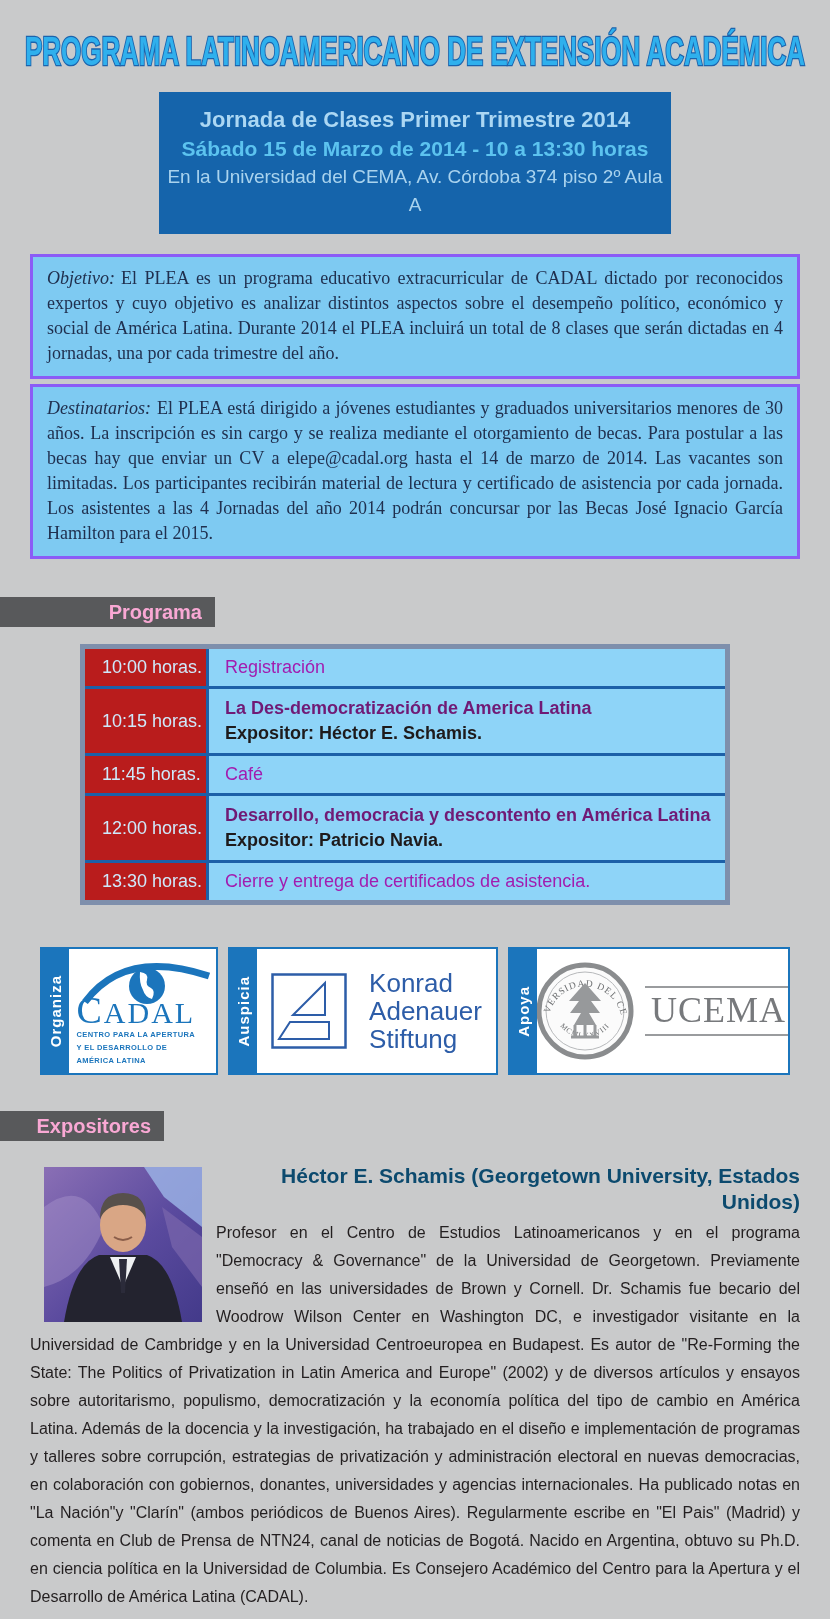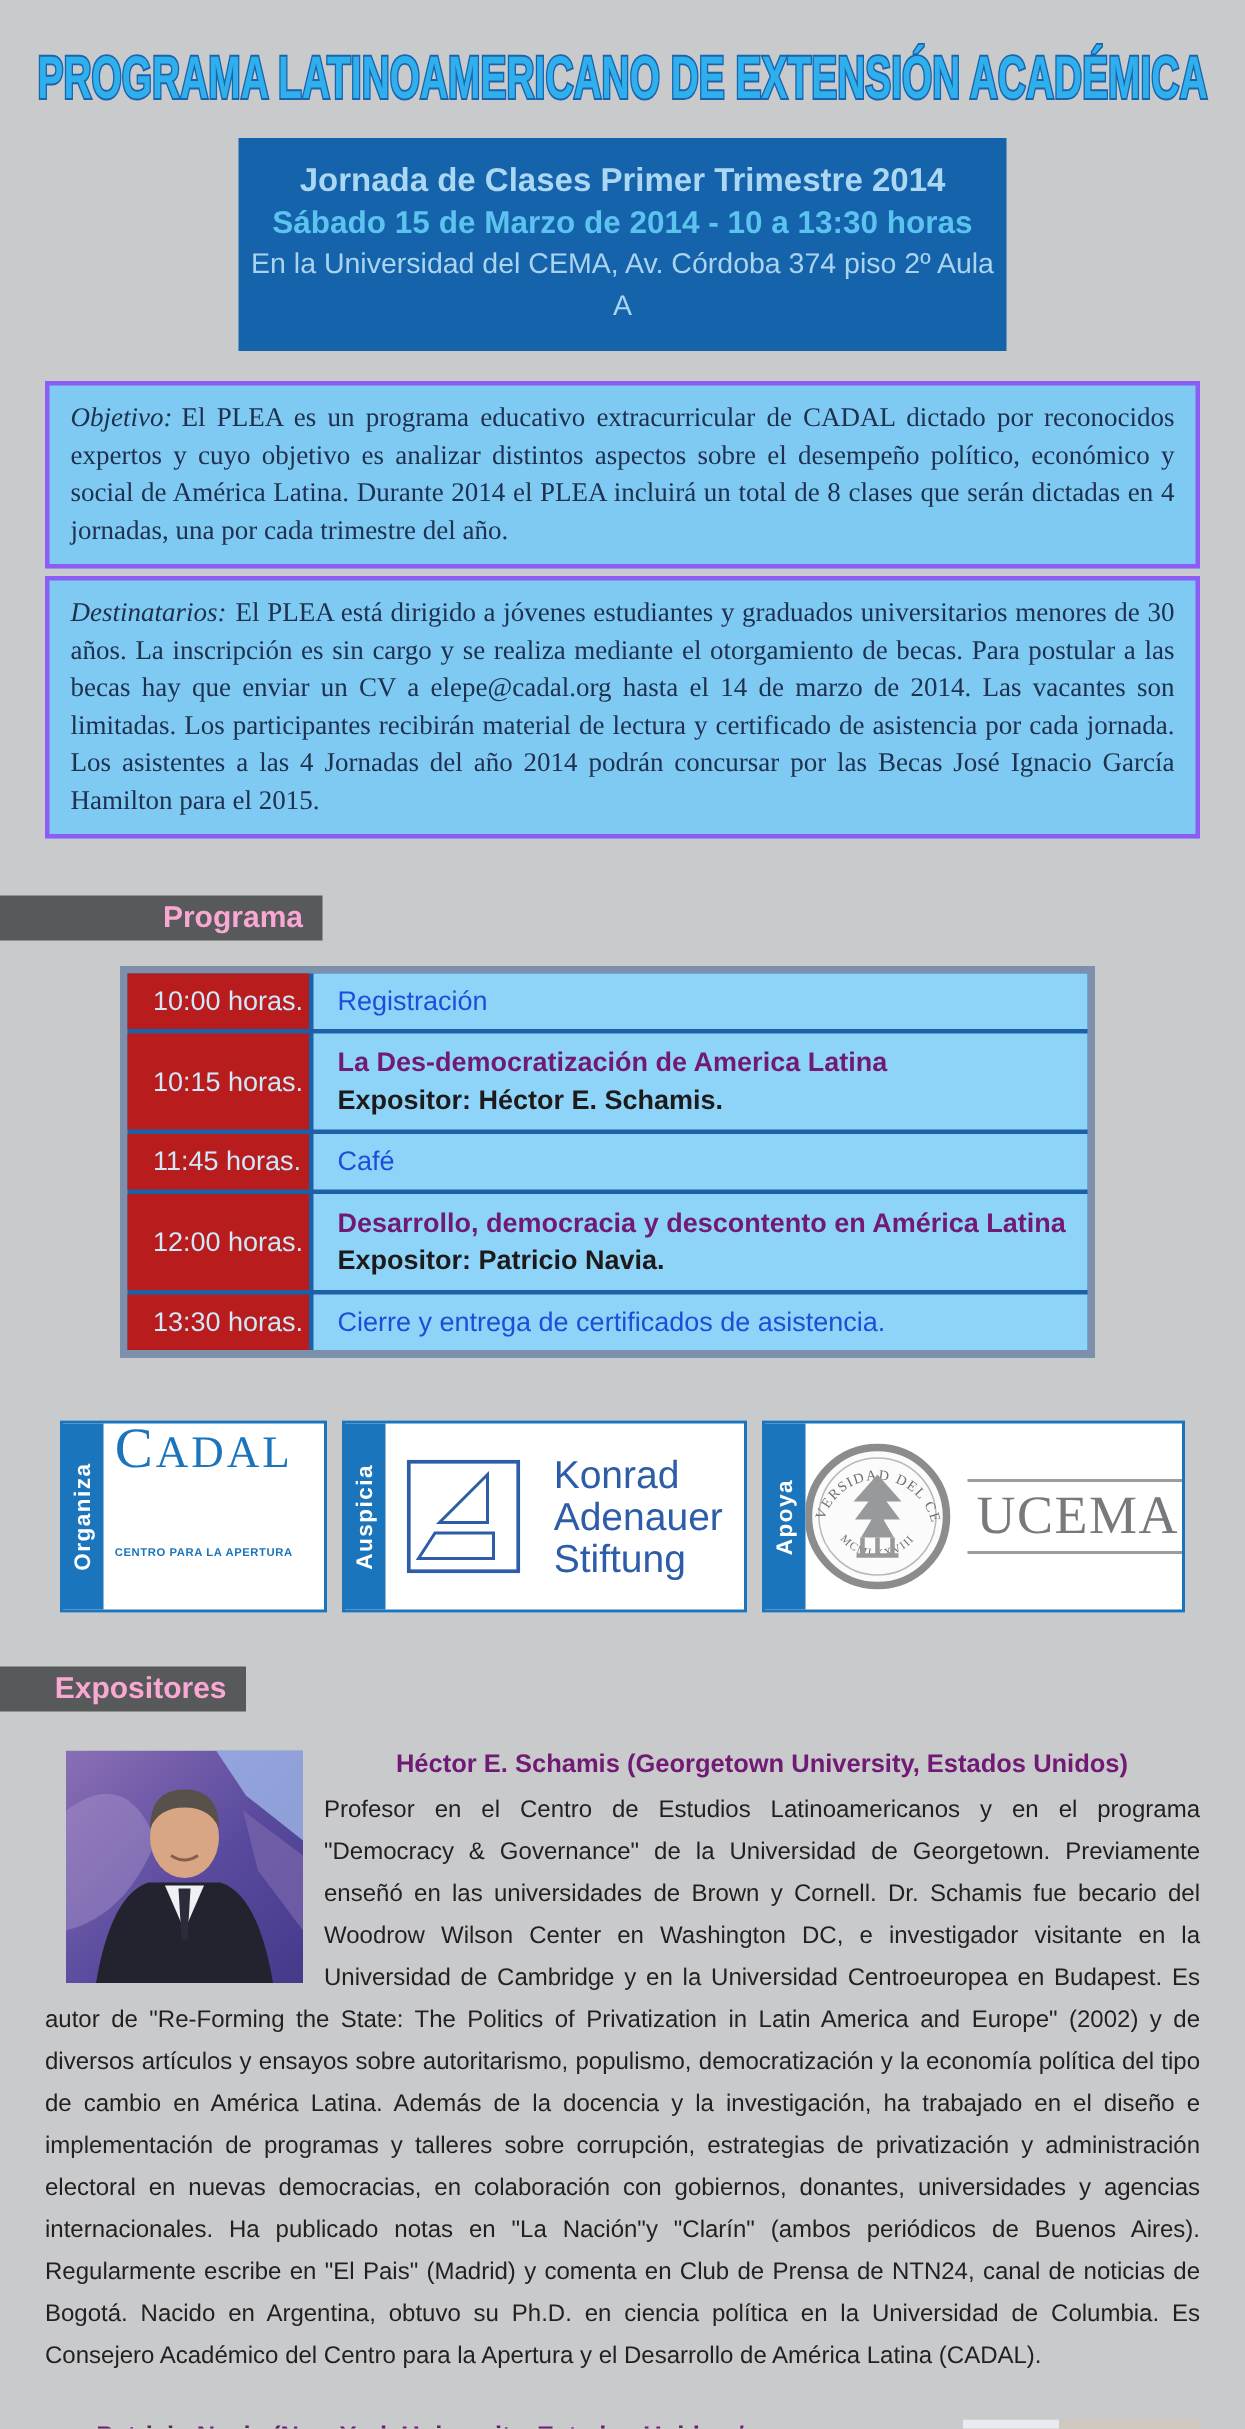--- a/index.html
+++ b/index.html
@@ -59,21 +59,21 @@
     background:#b91c1c;color:#cfe9fb;
     font-size:18px;display:flex;align-items:center;
     padding-left:17px;box-sizing:content-box;
   }
   .content-cell{
     flex:1;background:#8ed4f8;margin-left:3px;
     padding:7px 8px 7px 16px;
   }
   .prog-row.simple .content-cell{min-height:23px;display:flex;align-items:center;}
   .prog-row.detail .content-cell{min-height:44px;display:flex;flex-direction:column;justify-content:center;}
-  .session-plain{color:#1d4ed8;font-size:18px;}
+  .session-plain{color:#a21caf;font-size:18px;}
   .session-title{color:#701a75;font-size:18px;font-weight:bold;line-height:25px;}
   .session-speaker{color:#1e1a1b;font-size:18px;font-weight:bold;line-height:25px;}
   .session-speaker:empty{display:none;}
   
   .logos-strip{
     margin:42px 40px 0;height:128px;
     display:flex;gap:10px;
   }
   .logo-box{
     background:#ffffff;border:2px solid #1b75bc;
@@ -84,41 +84,41 @@
   .logo-box.ucema-box{width:282px;flex:1;}
   .vbar{
     width:27px;flex:0 0 27px;background:#1b75bc;
     display:flex;align-items:center;justify-content:center;
   }
   .vbar span{
     writing-mode:vertical-rl;transform:rotate(180deg);
     color:#ffffff;font-weight:bold;font-size:15px;letter-spacing:1px;
   }
   .logo-area{flex:1;display:flex;align-items:center;justify-content:center;overflow:hidden;}
-  .cadal-logo{display:flex;flex-direction:column;align-items:flex-start;padding-left:6px;gap:44px;}
+  .cadal-logo{display:flex;flex-direction:column;align-items:flex-start;padding-left:6px;}
   .cadal-word{
     font-family:"Liberation Serif","DejaVu Serif",serif;
     color:#1b75bc;font-size:30px;line-height:28px;letter-spacing:2px;margin-top:-14px;
   }
   .cadal-word::first-letter{font-size:38px;}
   .cadal-sub{color:#1b75bc;font-size:7.5px;font-weight:bold;letter-spacing:.4px;line-height:10px;margin-top:3px;}
   .kas-logo{display:flex;align-items:center;gap:22px;}
   .kas-text div{color:#2d5da8;font-size:26px;line-height:28px;}
   .ucema-logo{display:flex;align-items:center;gap:8px;}
   .ucema-word{
     font-family:"Liberation Serif","DejaVu Serif",serif;
     color:#77797c;font-size:36px;letter-spacing:1px;
     border-top:2px solid #9a9c9e;border-bottom:2px solid #9a9c9e;
     padding:2px 6px 4px;line-height:40px;
   }
   
   .speakers{margin:22px 30px 0;}
   .speaker{text-align:justify;font-size:16px;line-height:28px;color:#231f20;}
   .speaker::after{content:"";display:block;clear:both;}
-  .speaker-name{color:#701a75;font-weight:bold;font-size:17px;line-height:26px;text-align:center;margin-bottom:4px;}
+  .speaker-name{color:#0c4a6e;font-weight:bold;font-size:21px;line-height:26px;text-align:right;margin-bottom:4px;}
   .speaker.navia{margin-top:26px;}
   .speaker.navia .speaker-name{max-width:500px;}
   .photo{border:0;display:block;}
   .photo-left{float:left;margin:4px 14px 6px 14px;}
   .photo-right{float:right;margin:2px 0 8px 12px;}
 </style>
 </head>
 <body>
 
 <div class="title-wrap">

